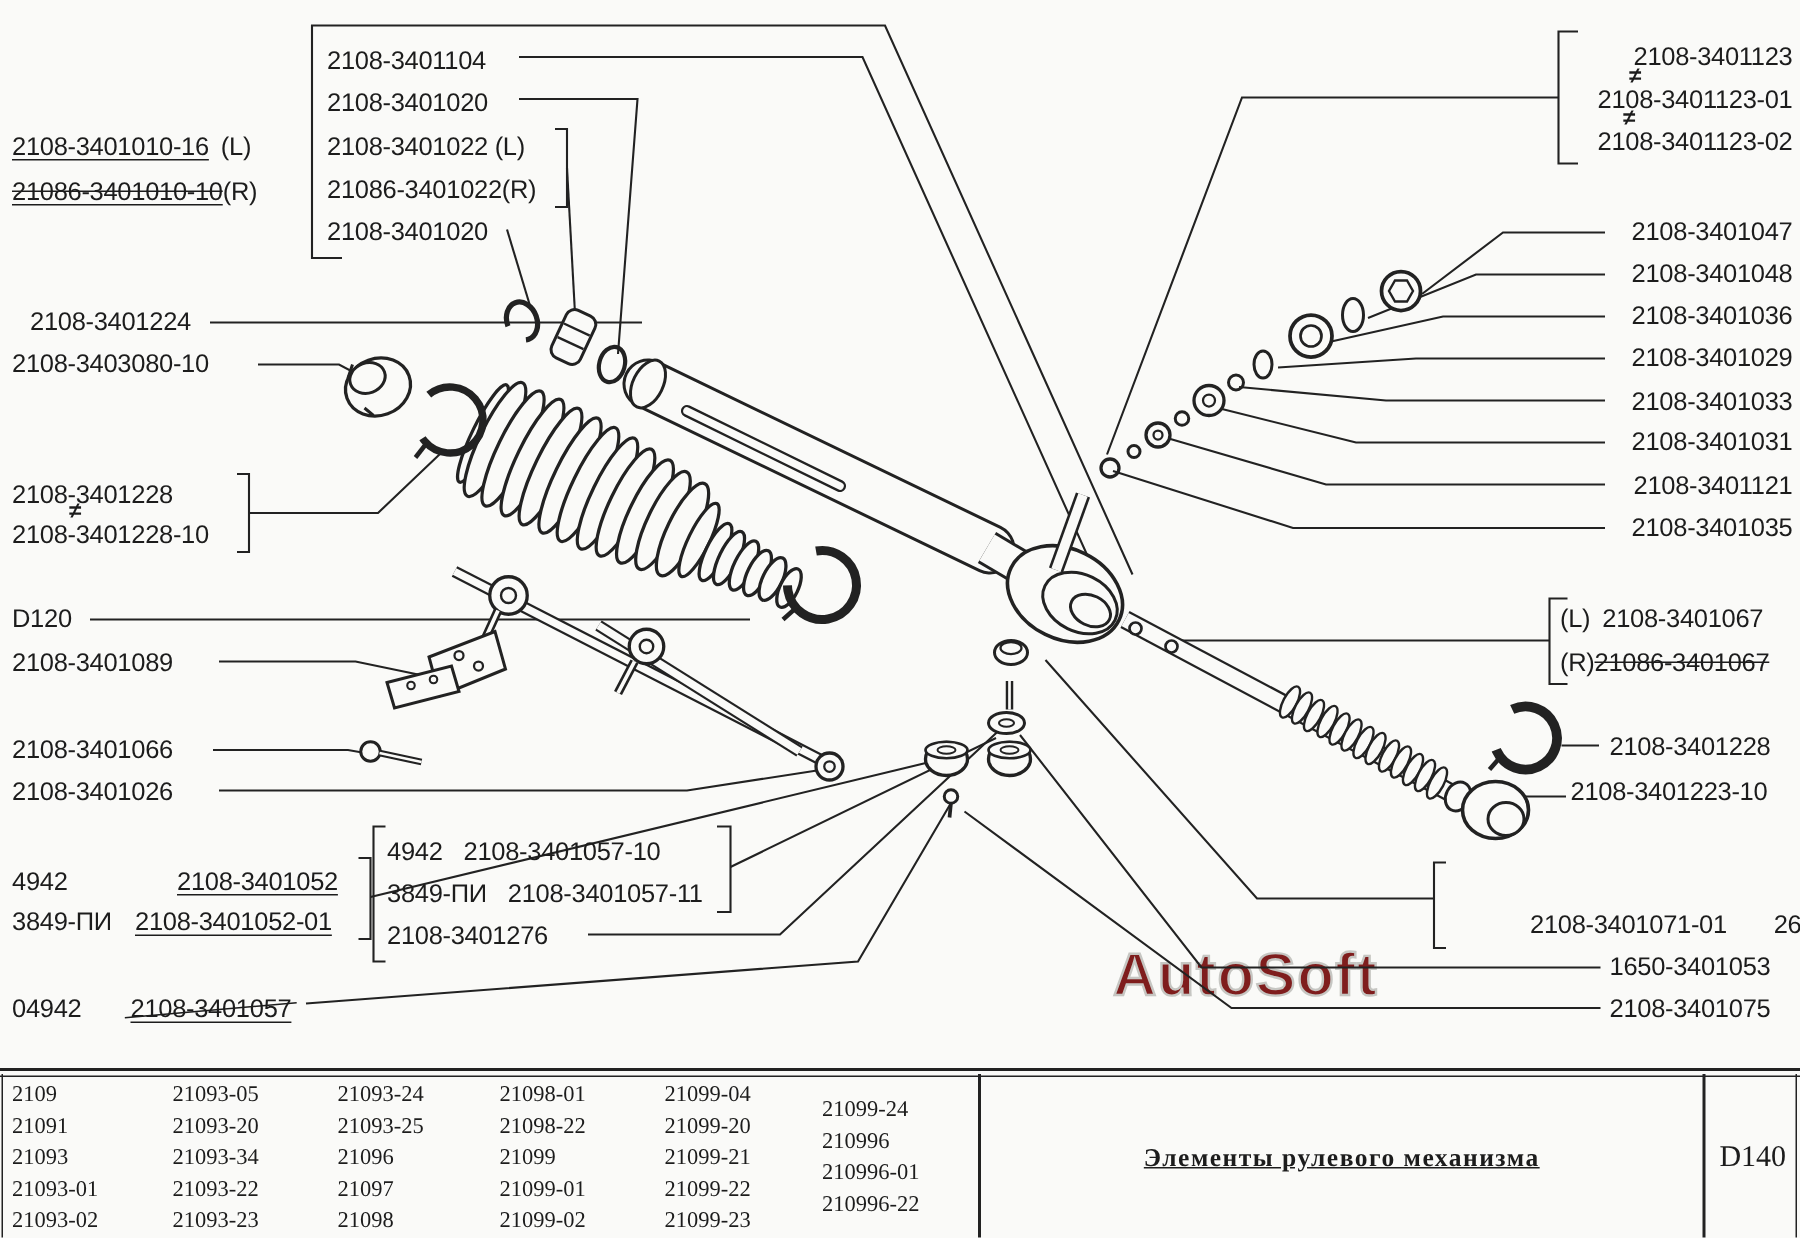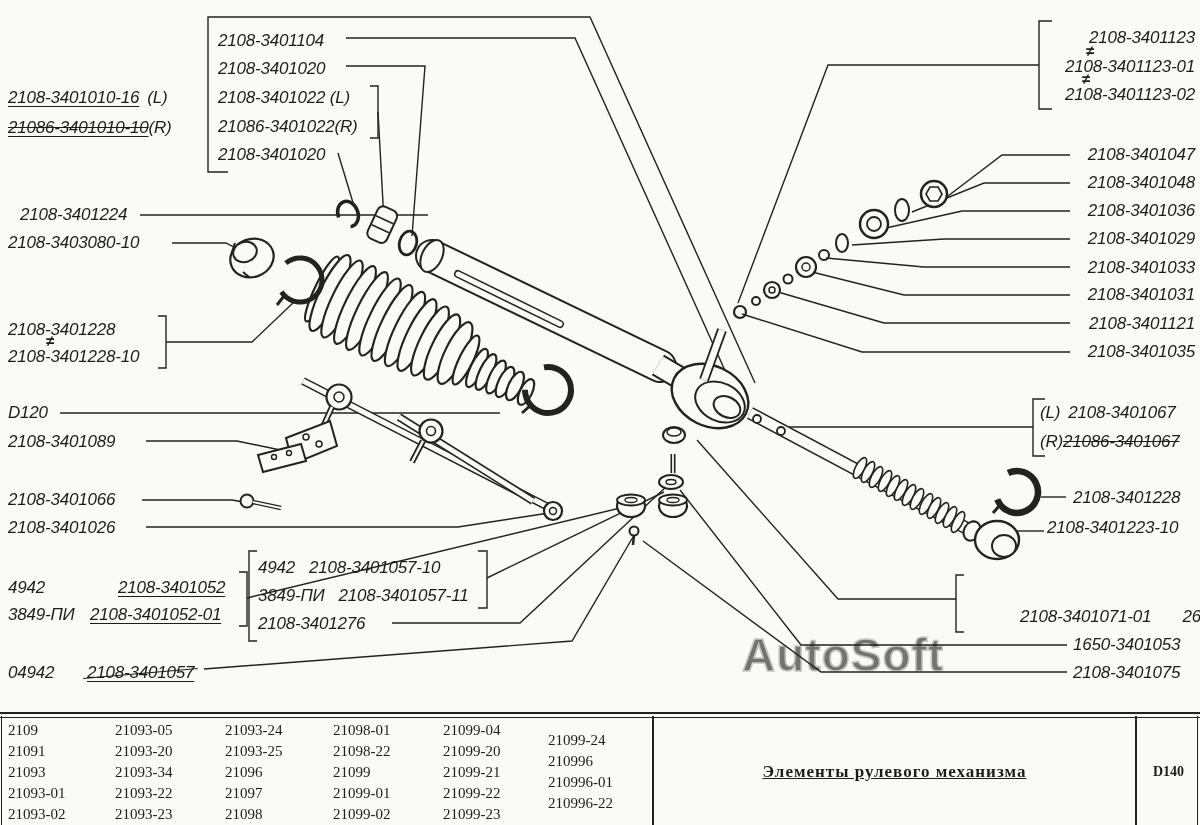--- a/index.html
+++ b/index.html
@@ -1,42 +1,42 @@
 <!DOCTYPE html>
 <html><head>
 <meta charset="utf-8">
 <style>
   html,body{margin:0;padding:0;}
   body{width:1200px;height:825px;background:#fafaf8;font-family:"Liberation Sans",sans-serif;}
   .stage{position:relative;width:1200px;height:825px;overflow:hidden;background:#fafaf8;color:#1c1c1c;}
-  .lbl{position:absolute;font-size:17px;letter-spacing:-0.2px;white-space:nowrap;line-height:20px;font-style:italic;}
+  .lbl{position:absolute;font-size:17px;letter-spacing:-0.2px;white-space:nowrap;line-height:20px;}
   .lbl.ra{text-align:right;}
   .u{text-decoration:underline;text-underline-offset:3px;}
   .us{text-decoration:underline line-through;text-underline-offset:3px;}
   .s{text-decoration:line-through;}
   .diag{position:relative;display:inline-block;text-decoration:underline;text-underline-offset:3px;}
   .diag::after{content:"";position:absolute;left:-4px;right:-4px;top:48%;border-top:1.8px solid #1c1c1c;transform:rotate(-5deg);}
   .neq{position:absolute;font-size:15px;font-weight:bold;line-height:14px;}
   .gap{display:inline-block;width:14px;}
   .gap2{display:inline-block;width:8px;}
-  .watermark{position:absolute;left:742px;top:628px;font-size:46px;letter-spacing:1px;font-weight:bold;
-    color:#737373;-webkit-text-stroke:1.6px #c6c6c2;}
+  .watermark{position:absolute;left:742px;top:628px;font-size:40px;letter-spacing:1px;font-weight:bold;
+    color:#7f1d1d;-webkit-text-stroke:1.6px #c6c6c2;}
   svg.drawing{position:absolute;left:0;top:0;}
   
   .footer{position:absolute;left:0;top:712px;width:1200px;height:113px;border-top:2px solid #222;
     font-family:"Liberation Serif",serif;font-size:15px;}
   .footer .innerline{position:absolute;left:0;top:3px;width:1200px;height:1px;background:#222;}
   .vsep{position:absolute;top:2px;height:111px;width:2px;background:#222;}
   .vthin{position:absolute;top:2px;height:111px;width:1px;background:#222;}
   .mcol{position:absolute;top:6px;}
   .mcell{height:21px;line-height:21px;}
   .caption-cell{position:absolute;left:654px;top:2px;width:481px;height:111px;display:flex;align-items:center;justify-content:center;}
   .caption{font-weight:bold;font-size:17px;letter-spacing:1px;text-decoration:underline;}
   .code-cell{position:absolute;left:1137px;top:2px;width:63px;height:111px;display:flex;align-items:center;justify-content:center;}
-  .sheet-code{font-weight:bold;font-size:14px;}
+  .sheet-code{font-weight:normal;font-size:20px;}
 </style>
 </head>
 <body>
 
 <div class="stage">
 
   <div class="watermark">AutoSoft</div>
 
   <svg class="drawing" width="1200" height="712" viewBox="0 0 1200 712">
 

